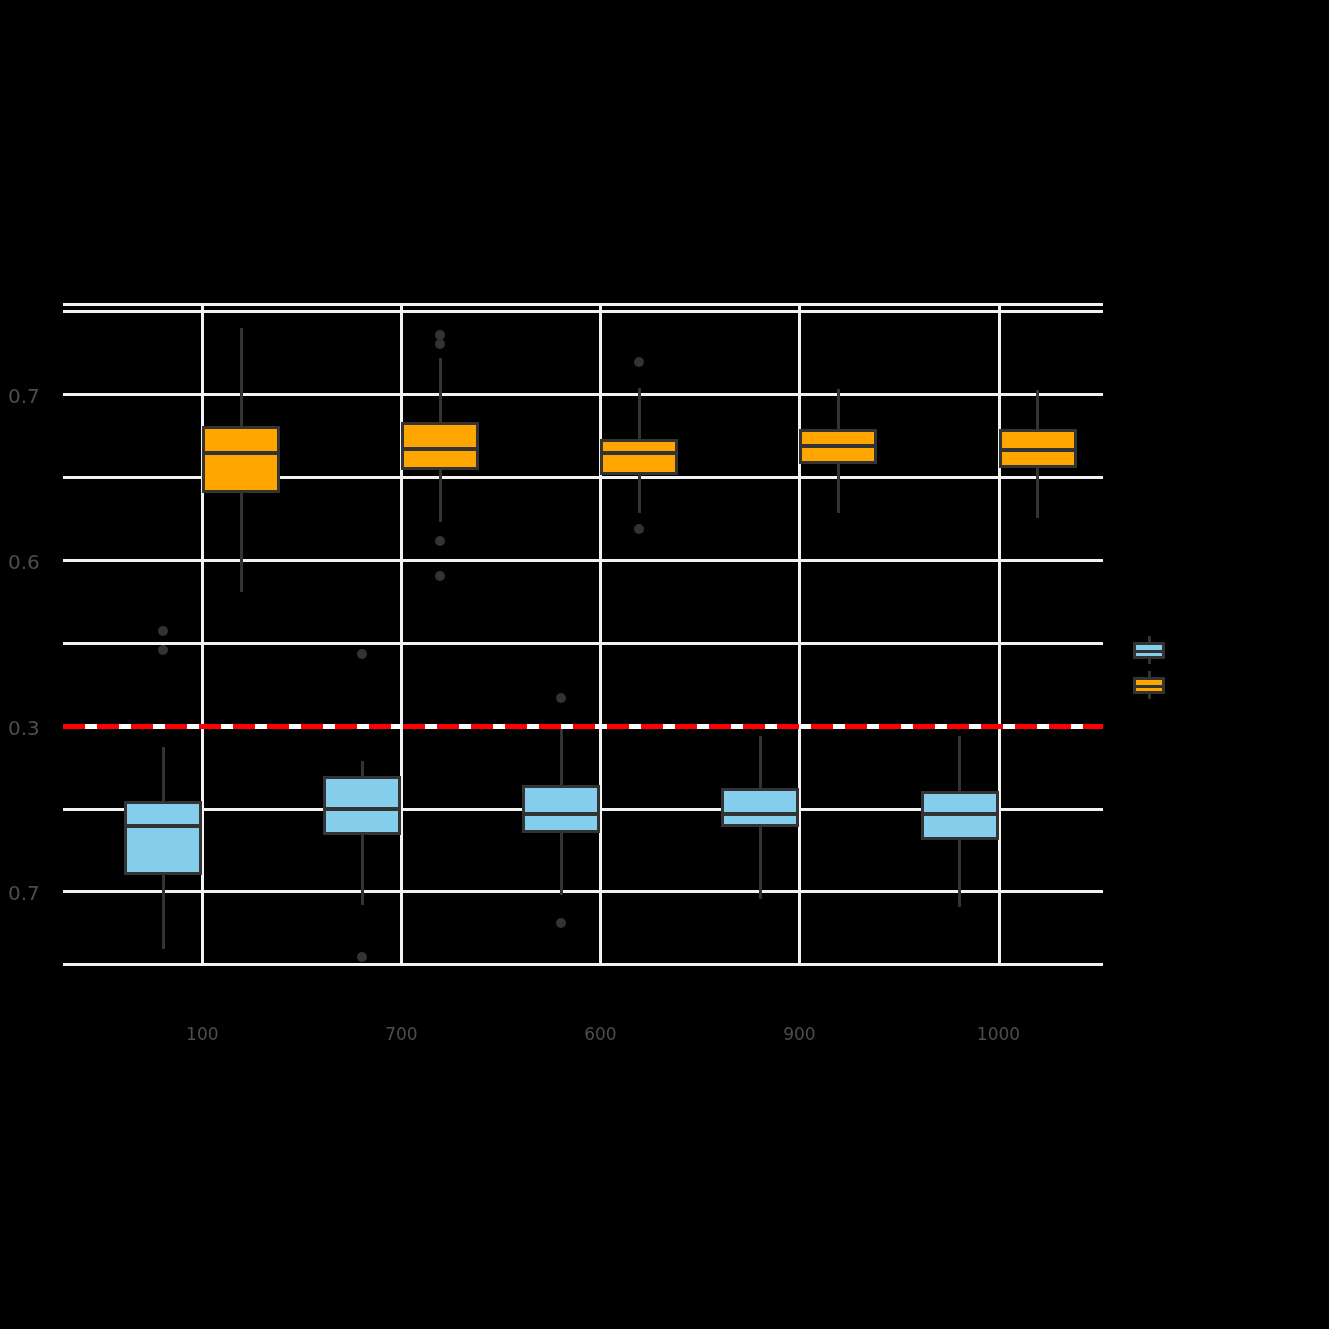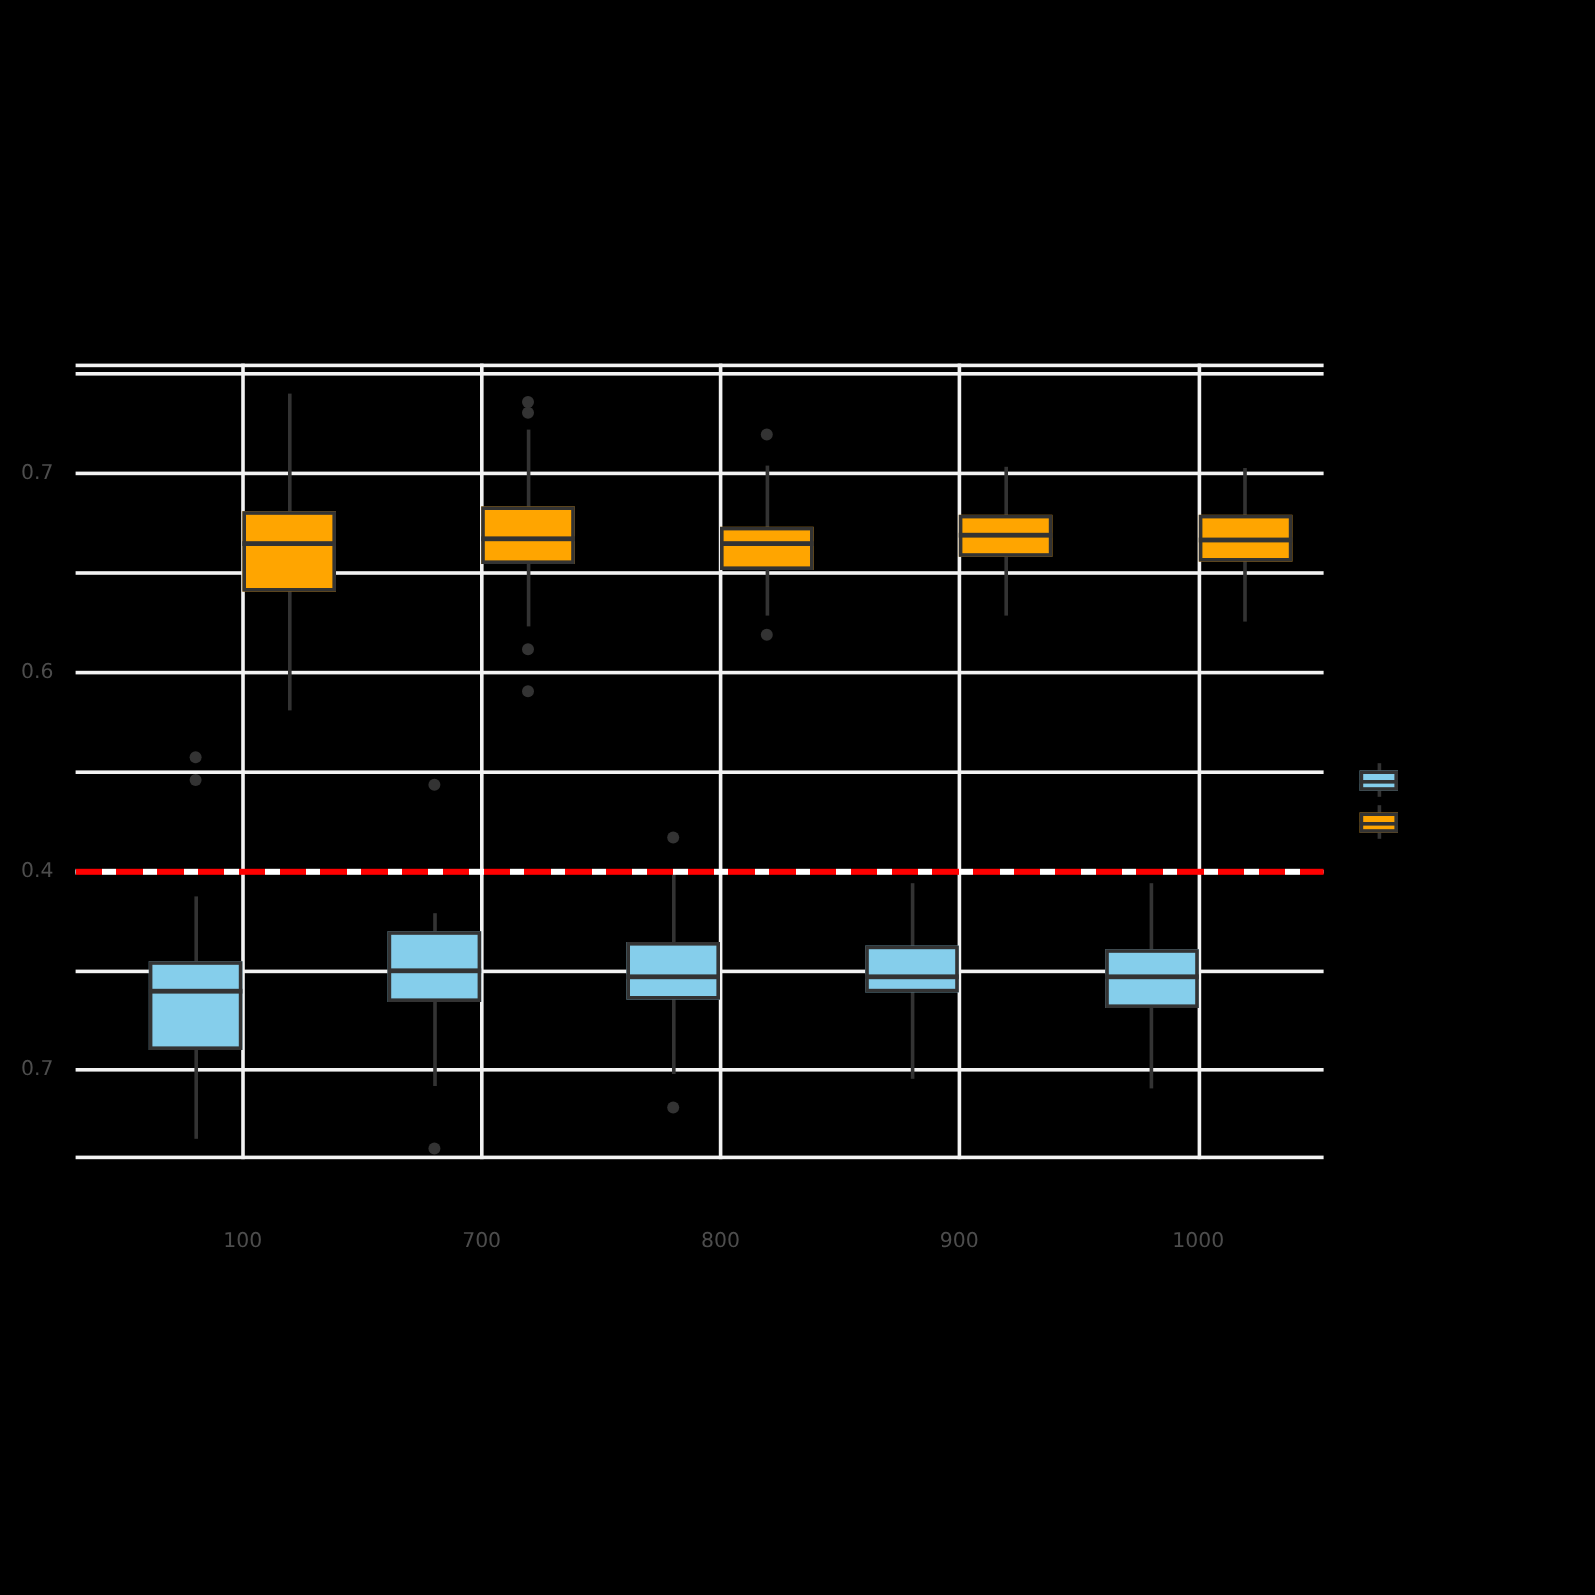--- a/index.html
+++ b/index.html
@@ -3,21 +3,21 @@
 <meta charset="utf-8">
 <style>
   html,body{margin:0;padding:0;background:#000;}
   body{width:1329px;height:1329px;overflow:hidden;font-family:"DejaVu Sans","Liberation Sans",sans-serif;}
   #stage{position:relative;width:1329px;height:1329px;background:#000;}
   #plot{position:absolute;left:63px;top:303px;width:1040px;height:663px;}
   .gridline-h{position:absolute;left:0;width:100%;height:3px;background:#f2f2f2;}
   .gridline-v{position:absolute;top:0;width:3px;height:100%;background:#f2f2f2;}
   .axis-frame-top{position:absolute;left:0;top:0;width:100%;height:3px;background:#f2f2f2;}
   .axis-frame-bot{position:absolute;left:0;bottom:0;width:100%;height:3px;background:#f2f2f2;}
-  .ytick-label{position:absolute;color:#4d4d4d;font-size:17px;text-align:center;width:46px;}
+  .ytick-label{position:absolute;color:#4d4d4d;font-size:20px;text-align:left;width:46px;}
   .xtick-label{position:absolute;color:#4d4d4d;font-size:17px;text-align:center;width:80px;}
   .hline-red{position:absolute;left:0;width:100%;height:5px;
       background:repeating-linear-gradient(to right,#ff0000 0 22px,#ffffff 22px 34px);}
   .bx{position:absolute;box-sizing:border-box;border:3px solid #333333;}
   .bx.blue{background:#85CEEB;}
   .bx.orange{background:#FFA500;}
   .median{position:absolute;background:#333333;height:4px;}
   .whisk{position:absolute;width:3px;background:#333333;}
   .outlier{position:absolute;width:10px;height:10px;border-radius:50%;background:#333333;}
   #legend{position:absolute;}
@@ -95,28 +95,28 @@
         <div class="bx orange" style="left: 935.502px; top: 125.97px; width: 78px; height: 38.9513px;"></div>
         <div class="median" style="left: 935.502px; top: 144.689px; width: 78px;"></div>
       </div>
     <div id="refline-holder">
         <div class="hline-red" style="top: 420.662px;"></div>
       </div>
   </div>
 
   <div id="ylabels">
       <div class="ytick-label" style="left: 8px; top: 881.412px;">0.7</div>
-      <div class="ytick-label" style="left: 8px; top: 715.662px;">0.4</div>
+      <div class="ytick-label" style="left: 8px; top: 715.662px;">0.3</div>
       <div class="ytick-label" style="left: 8px; top: 549.913px;">0.6</div>
       <div class="ytick-label" style="left: 8px; top: 384.163px;">0.7</div>
     </div>
   <div id="xlabels">
       <div class="xtick-label" style="left: 162.33px; top: 1024px;">100</div>
       <div class="xtick-label" style="left: 361.373px; top: 1024px;">700</div>
-      <div class="xtick-label" style="left: 560.416px; top: 1024px;">800</div>
+      <div class="xtick-label" style="left: 560.416px; top: 1024px;">600</div>
       <div class="xtick-label" style="left: 759.459px; top: 1024px;">900</div>
       <div class="xtick-label" style="left: 958.502px; top: 1024px;">1000</div>
     </div>
 
   <div id="legend" style="left: 1125px; top: 632px; width: 80px; height: 80px;">
       <div class="lg-whisk" style="left: 22.5px; top: 4px; height: 28px;"></div>
       <div class="lg-box" style="left: 8px; top: 10px; width: 32px; height: 17px; background: rgb(133, 206, 235);"></div>
       <div class="lg-med" style="left: 8px; top: 18px; width: 32px;"></div>
       <div class="lg-label" style="left: 46px; top: 10px;"></div>
       <div class="lg-whisk" style="left: 22.5px; top: 39px; height: 28px;"></div>

